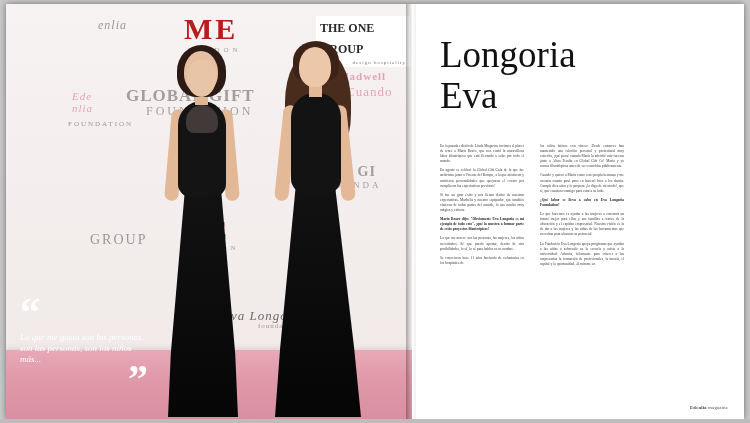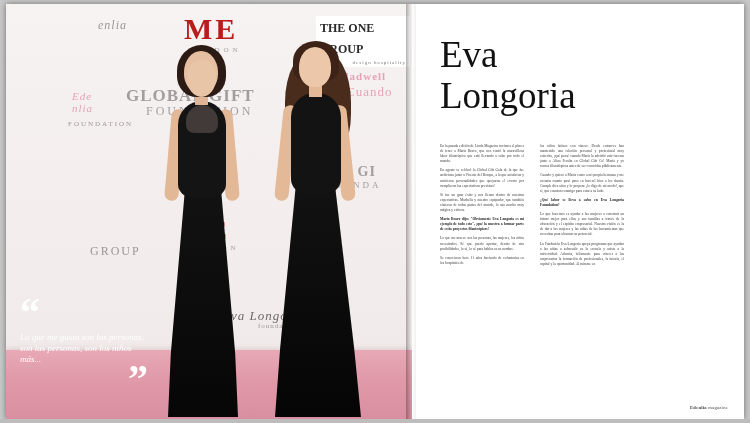--- a/index.html
+++ b/index.html
@@ -457,21 +457,21 @@
     <div class="logo ggf" style="left:316px; top:160px; font-size:14px;">BAL GI</div>
     <div class="logo ggf-sub" style="left:320px; top:176px; font-size:9px;">FOUNDA</div>
 
     <div class="logo me-big" style="left:176px; top:212px; font-size:26px;">ME</div>
     <div class="logo me-sub" style="left:180px; top:240px;">LONDON</div>
 
     <div class="logo gray" style="left:92px; top:14px; font-size:12px; font-style:italic;">enlia</div>
     <div class="logo pink" style="left:66px; top:86px; font-size:11px; font-style:italic;">Ede<br>nlia</div>
     <div class="logo gray" style="left:62px; top:116px; font-size:7px; letter-spacing:2px;">FOUNDATION</div>
 
-    <div class="logo gray" style="left:84px; top:240px; font-size:12px; letter-spacing:2px;">GROUP</div>
+    <div class="logo gray" style="left:84px; top:228px; font-size:14px; letter-spacing:2px;">GROUP</div>
 
     <div class="logo dark" style="left:206px; top:296px; font-size:7px;">the</div>
     <div class="logo dark" style="left:216px; top:304px; font-size:13px; font-style:italic;">Eva Longoria</div>
     <div class="logo gray" style="left:252px; top:318px; font-size:7px;">foundation</div>
 
     <div class="logo dark bold" style="left:336px; top:370px; font-size:17px; letter-spacing:2px; color:#4a3b3e;">LOOK</div>
 
     <div class="logo gray" style="left:170px; top:390px; font-size:9px; letter-spacing:2px; color:#b88c9a;">LONDON</div>
 
     <div class="carpet-shadow"></div>
@@ -505,22 +505,22 @@
       <span class="quote-mark">“</span>
       <div class="quote-text">Lo que me gusta son las personas, son las personas, son los niños más...</div>
       <span class="quote-mark close">”</span>
     </div>
   </div>
 
   <div class="gutter"></div>
 
   <div class="right-page">
     <div class="headline">
+      <div>Longoria</div>
       <div>Eva</div>
-      <div>Longoria</div>
     </div>
 
     <div class="cols">
       <div class="col">
         <p>En la pasada edición de Linda Magazine tuvimos el placer de tener a María Bravo, que nos contó la maravillosa labor filantrópica que está llevando a cabo por todo el mundo.</p>
         <p>En agosto se celebró la Global Gift Gala de la que fue anfitriona junto a Vicente del Bosque, a la que asistieron y asistieron personalidades que apoyaron el evento por cumplieron las expectativas previstas!</p>
         <p>Si fue un gran éxito y nos llenan dentro de nuestras expectativas. Marbella y nuestro equipador, que también vinieron de todas partes del mundo, lo usa mucho muy mágica y exitosa.</p>
         <p class="sub">María Bravo dijo: "Obviamente Eva Longoria es mi ejemplo de todo esto", ¡qué la nuestra a formar parte de estás proyectos filantrópicos!</p>
         <p>Lo que me mueve son las personas, las mujeres, los niños necesitados. Sé que puedo aportar, dentro de mis posibilidades, lo sé, lo sé para hablar en su nombre.</p>
         <p>Se conocieron hace 11 años haciendo de voluntarias en los hospitales de</p>

